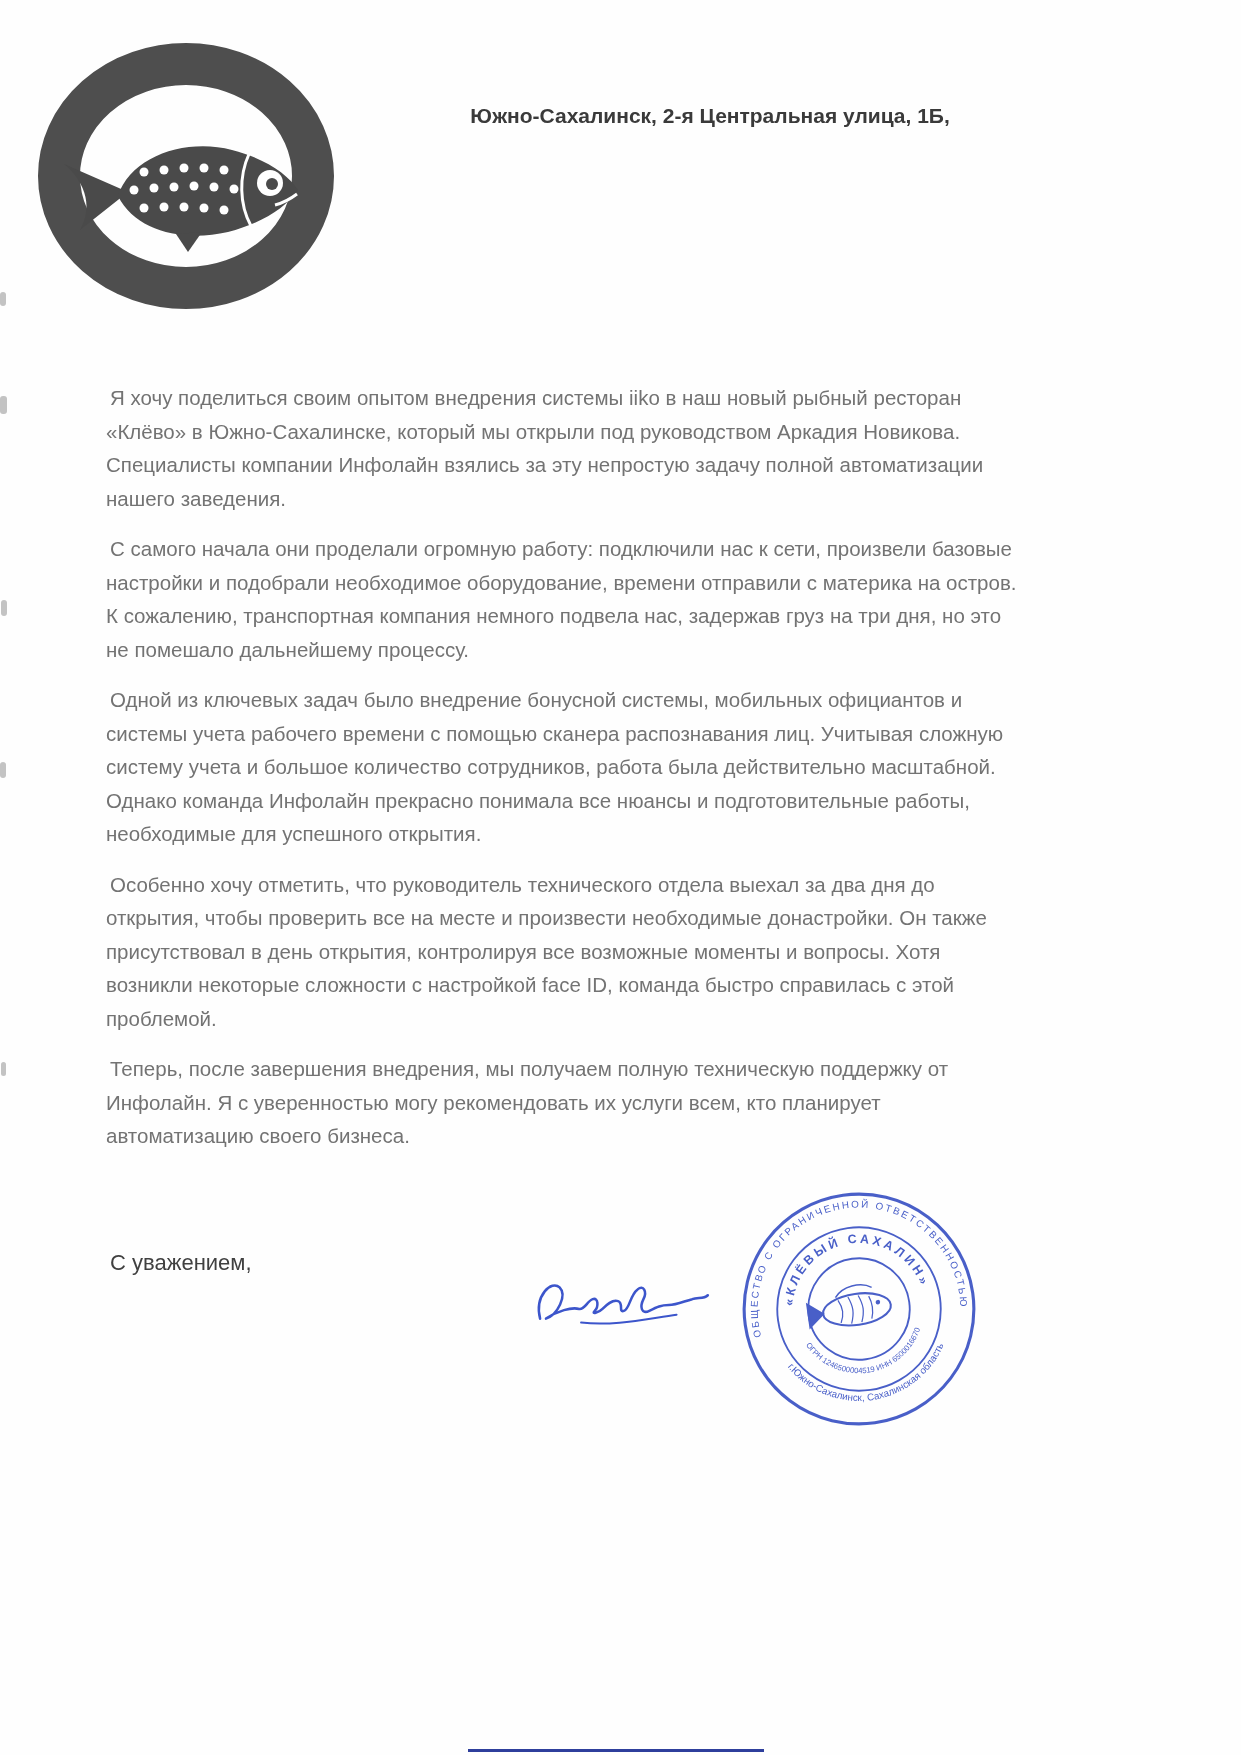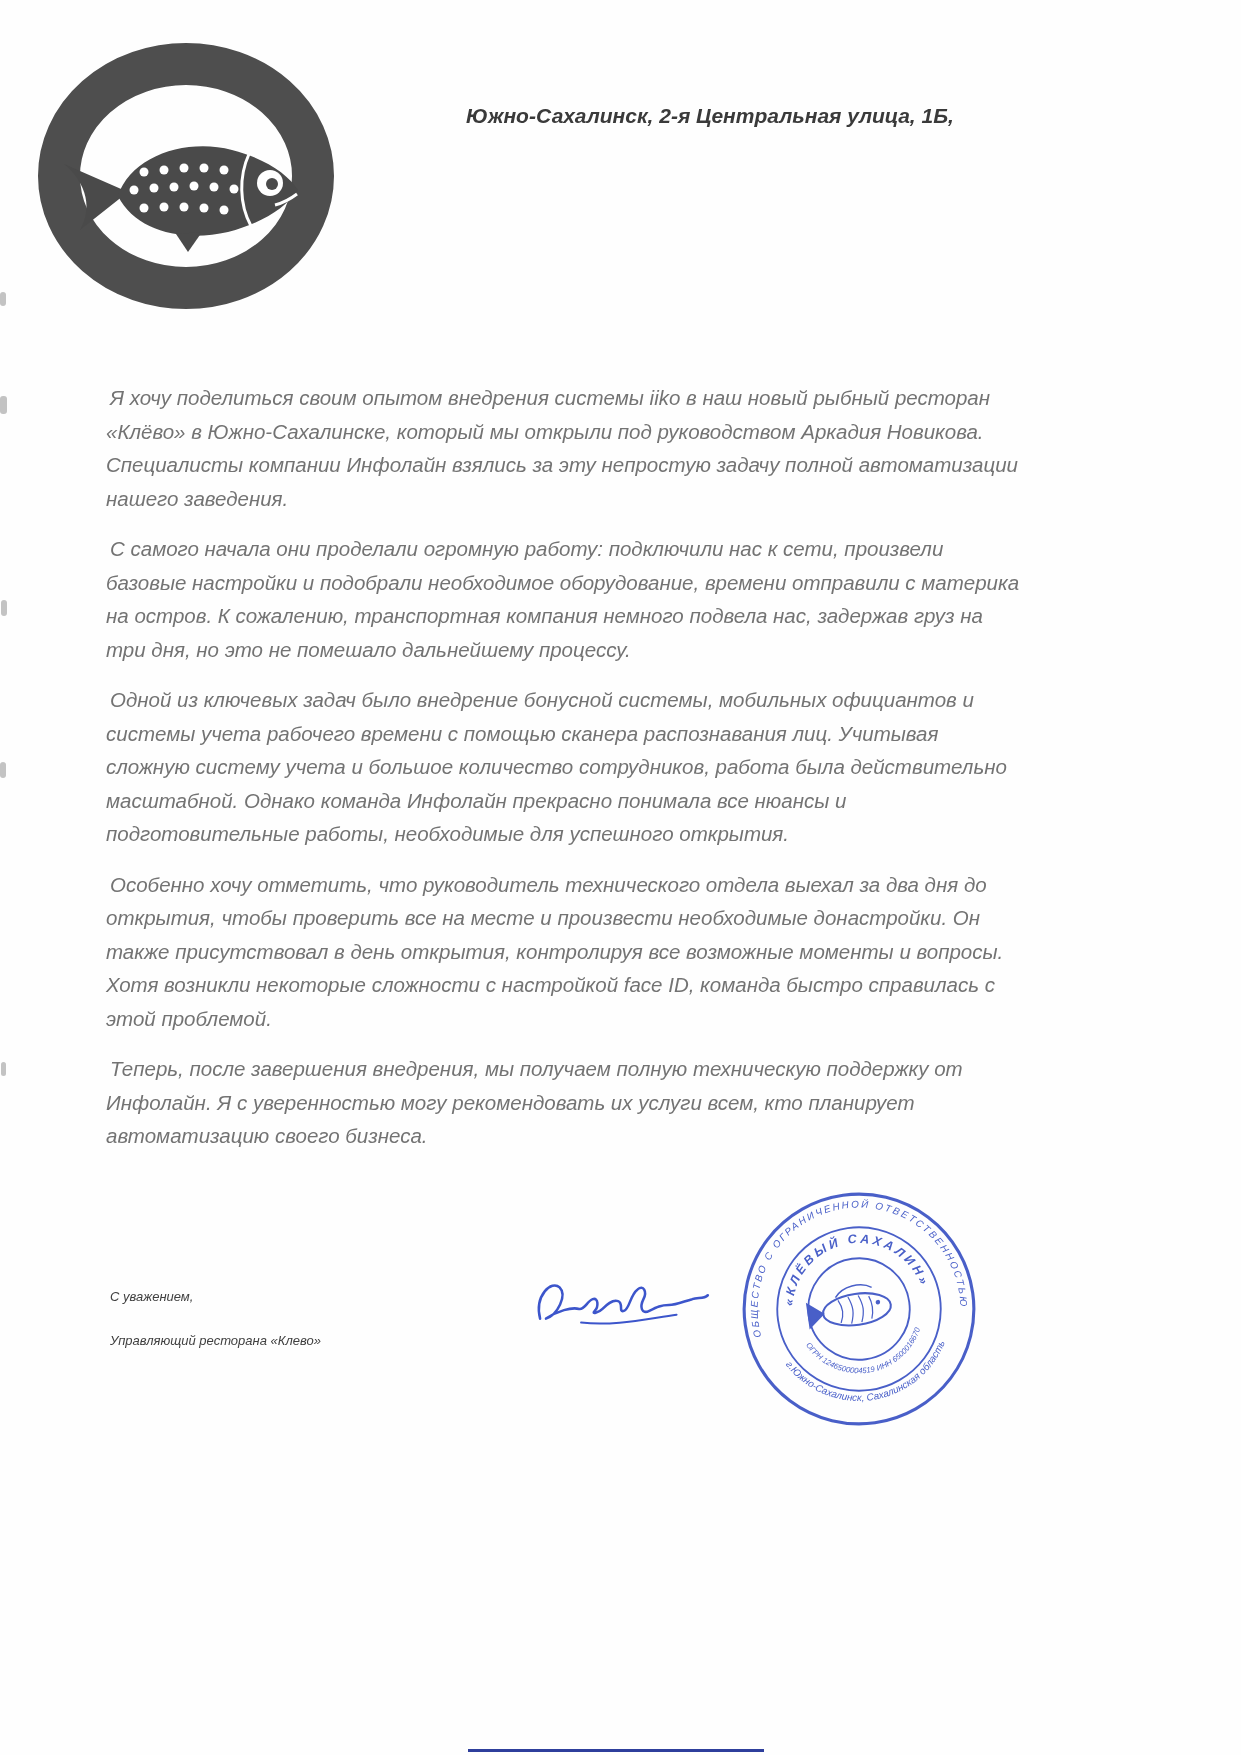--- a/index.html
+++ b/index.html
@@ -1,32 +1,32 @@
 <!DOCTYPE html>
 <html><head>
 <meta charset="utf-8">
 <style>
   * { margin:0; padding:0; box-sizing:border-box; }
   html,body { background:#ffffff; }
   .page {
     position:relative; width:1241px; height:1755px; margin:0 auto;
     background:#fefefe; overflow:hidden;
-    font-family:"Liberation Sans", sans-serif; color:#3d3d3d;font-style:italic;
+    font-family:"Liberation Sans", sans-serif; color:#3d3d3d;
   }
   .logo { position:absolute; left:36px; top:26px; width:300px; height:300px; }
   .header-address {
     position:absolute; left:410px; top:100px; width:600px;
     text-align:center; font-weight:700; font-size:21px; line-height:31px; color:#3a3a3a;
   }
   .body-text {
     position:absolute; left:106px; top:381px; width:914px;
     font-size:20.5px; line-height:33.5px; color:#737373;
   }
   .body-text p { margin:0 0 17px 0; text-indent:4px; }
-  .sig-block { position:absolute; left:110px; top:1248px; font-size:13px; color:#404040;margin-top:34px; }
+  .sig-block { position:absolute; left:110px; top:1248px; font-size:22px; color:#404040; }
   .sig-line { line-height:30px; margin-bottom:14px; }
   .name-gap { display:inline-block; width:50px; }
   .sig-script { position:absolute; left:524px; top:1266px; width:196px; height:78px; }
   .stamp { position:absolute; left:740px; top:1190px; width:238px; height:238px; opacity:0.92; }
   .artifact { position:absolute; background:#9b9b9b; opacity:0.6; border-radius:3px; }
   .bottom-line { position:absolute; left:468px; top:1749px; width:296px; height:3px; background:#2e3f9c; }
 </style>
 </head>
 <body>
 
@@ -76,21 +76,20 @@
   <div class="body-text">
     <p>Я хочу поделиться своим опытом внедрения системы iiko в наш новый рыбный ресторан «Клёво» в Южно-Сахалинске, который мы открыли под руководством Аркадия Новикова. Специалисты компании Инфолайн взялись за эту непростую задачу полной автоматизации нашего заведения.</p>
     <p>С самого начала они проделали огромную работу: подключили нас к сети, произвели базовые настройки и подобрали необходимое оборудование, времени отправили с материка на остров. К сожалению, транспортная компания немного подвела нас, задержав груз на три дня, но это не помешало дальнейшему процессу.</p>
     <p>Одной из ключевых задач было внедрение бонусной системы, мобильных официантов и системы учета рабочего времени с помощью сканера распознавания лиц. Учитывая сложную систему учета и большое количество сотрудников, работа была действительно масштабной. Однако команда Инфолайн прекрасно понимала все нюансы и подготовительные работы, необходимые для успешного открытия.</p>
     <p>Особенно хочу отметить, что руководитель технического отдела выехал за два дня до открытия, чтобы проверить все на месте и произвести необходимые донастройки. Он также присутствовал в день открытия, контролируя все возможные моменты и вопросы. Хотя возникли некоторые сложности с настройкой face ID, команда быстро справилась с этой проблемой.</p>
     <p>Теперь, после завершения внедрения, мы получаем полную техническую поддержку от Инфолайн. Я с уверенностью могу рекомендовать их услуги всем, кто планирует автоматизацию своего бизнеса.</p>
   </div>
 
   <div class="sig-block">
     <div class="sig-line">С уважением,</div>
-    <div class="sig-line">Управляющий ресторана «Клево»</div>
   </div>
 
   <svg class="sig-script" viewBox="0 0 200 80" aria-hidden="true">
     <path d="M16,54 C10,30 28,14 36,22 C44,30 34,50 22,54 C34,46 48,42 56,44 C62,45 64,36 70,34 C76,32 76,42 72,46 C68,50 76,48 80,44 C84,40 90,34 96,36 C102,38 96,48 102,46 C108,44 108,30 116,24 C122,19 126,26 122,34 C118,42 120,50 128,46 C136,42 140,40 148,40 C156,40 164,36 172,34 C178,32 184,34 188,30" fill="none" stroke="#3c55cb" stroke-width="2.6" stroke-linecap="round" stroke-linejoin="round"></path>
     <path d="M58,58 C92,62 126,54 156,50" fill="none" stroke="#3c55cb" stroke-width="2" stroke-linecap="round"></path>
   </svg>
 
   <svg class="stamp" viewBox="0 0 230 230" aria-hidden="true">
     <g transform="rotate(-8 115 115)" fill="#3a52c4" stroke="#3a52c4">
       <circle cx="115" cy="115" r="111" fill="none" stroke-width="3"></circle>

